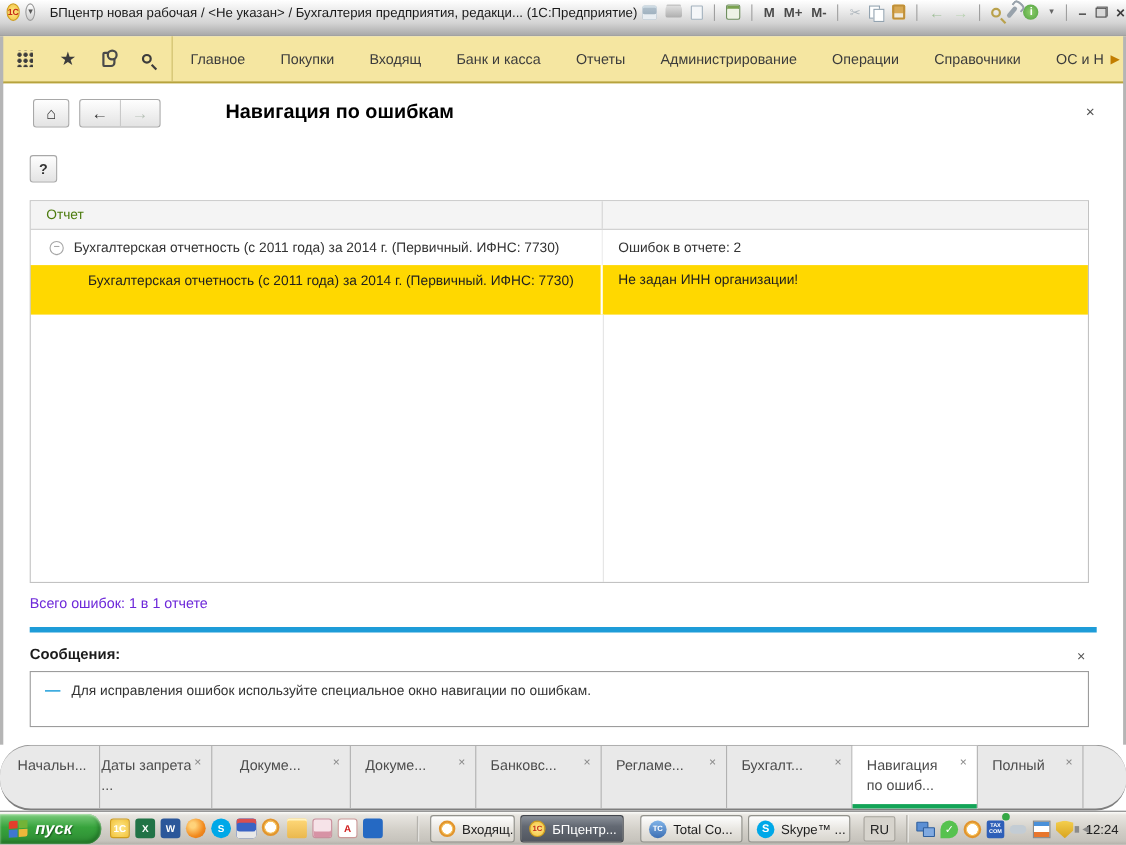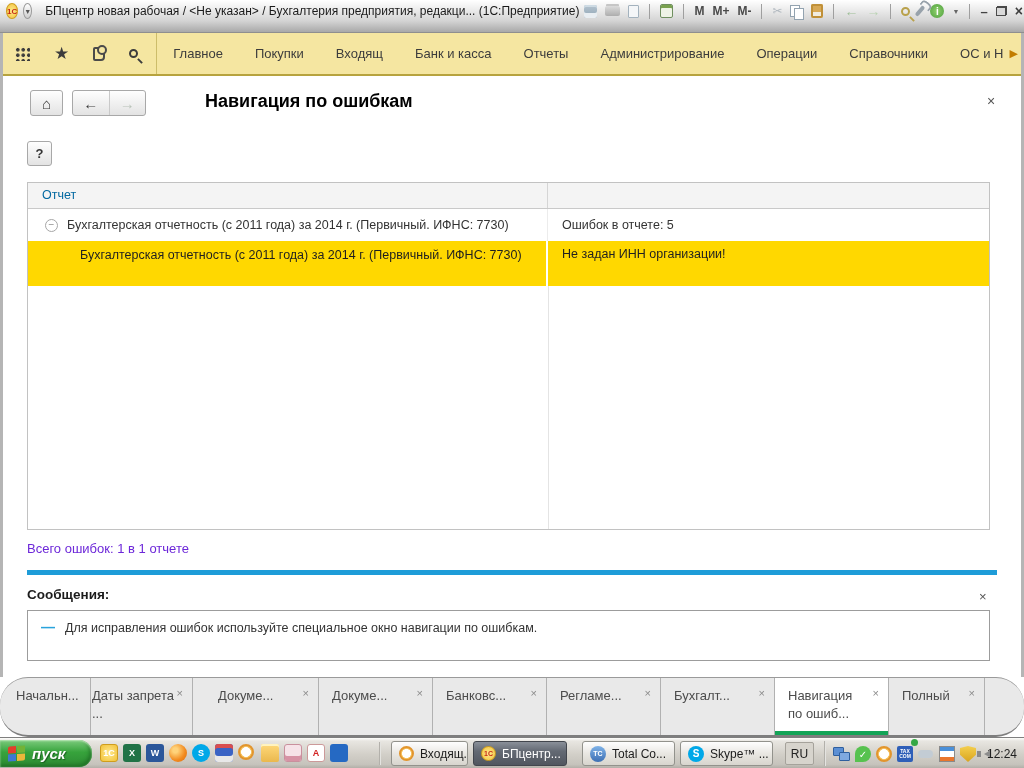--- a/index.html
+++ b/index.html
@@ -90,21 +90,21 @@
   .nav-group { left:69px; top:14px; width:74px; height:26px; padding:0; overflow:hidden; }
   .nav-half { flex:1; height:100%; display:flex; align-items:center; justify-content:center; font-size:15px; font-weight:bold; }
   .nav-back { color:#3a3a3a; border-right:1px solid #c9c9c9; }
   .nav-fwd { color:#b9c3b9; }
   .page-title { left:202px; top:15px; font-size:18px; font-weight:bold; color:#000; }
   .page-close { left:984px; top:17px; font-size:14px; color:#555; }
   .help-btn { left:24px; top:65px; width:25px; height:25px; font-size:13px; font-weight:bold; color:#333; }
 
   .etable { left:24px; top:106px; width:963px; height:348px; border:1px solid #c2c2c2; position:absolute; }
   .ehead { height:26px; background:#f4f4f4; border-bottom:1px solid #c9c9c9; display:flex; }
-  .hc { line-height:25px; color:#0369a1; font-size:12.5px; padding-left:14px; }
+  .hc { line-height:25px; color:#4d7c0f; font-size:12.5px; padding-left:14px; }
   .hc1 { width:520px; border-right:1px solid #d5d5d5; }
   .hc2 { flex:1; }
   .erow1 { height:32px; display:flex; font-size:12.5px; color:#333; background:#fff; }
   .r1c1 { width:520px; display:flex; align-items:center; padding-left:17px; gap:9px;
           white-space:nowrap; overflow:hidden; border-right:1px solid #ececec; }
   .r1c2 { flex:1; display:flex; align-items:center; padding-left:14px; }
   .collapse-ic { flex:0 0 13px; width:13px; height:13px; border:1px solid #a6a6a6; border-radius:50%;
     color:#8c8c8c; font-size:10px; line-height:10px; text-align:center; }
   .erow2 { height:45px; display:flex; background:#FFD800; font-size:12.5px; color:#1f1f1f; }
   .r2c1 { width:520px; padding:6px 10px 0 52px; line-height:17px; border-right:2px solid #fff; }
@@ -294,21 +294,21 @@
 
   <div class="etable">
     <div class="ehead">
       <span class="hc hc1">Отчет</span>
     </div>
     <div class="erow1">
       <span class="r1c1">
         <span class="collapse-ic">−</span>
         <span>Бухгалтерская отчетность (с 2011 года) за 2014 г. (Первичный. ИФНС: 7730)</span>
       </span>
-      <span class="r1c2">Ошибок в отчете: 5</span>
+      <span class="r1c2">Ошибок в отчете: 2</span>
     </div>
     <div class="erow2">
       <span class="r2c1">Бухгалтерская отчетность (с 2011 года) за 2014 г. (Первичный. ИФНС: 7730)</span>
       <span class="r2c2">Не задан ИНН организации!</span>
     </div>
     <div class="vline"></div>
   </div>
 
   <div class="abs summary">Всего ошибок: 1 в 1 отчете</div>
   <div class="abs bluebar"></div>

